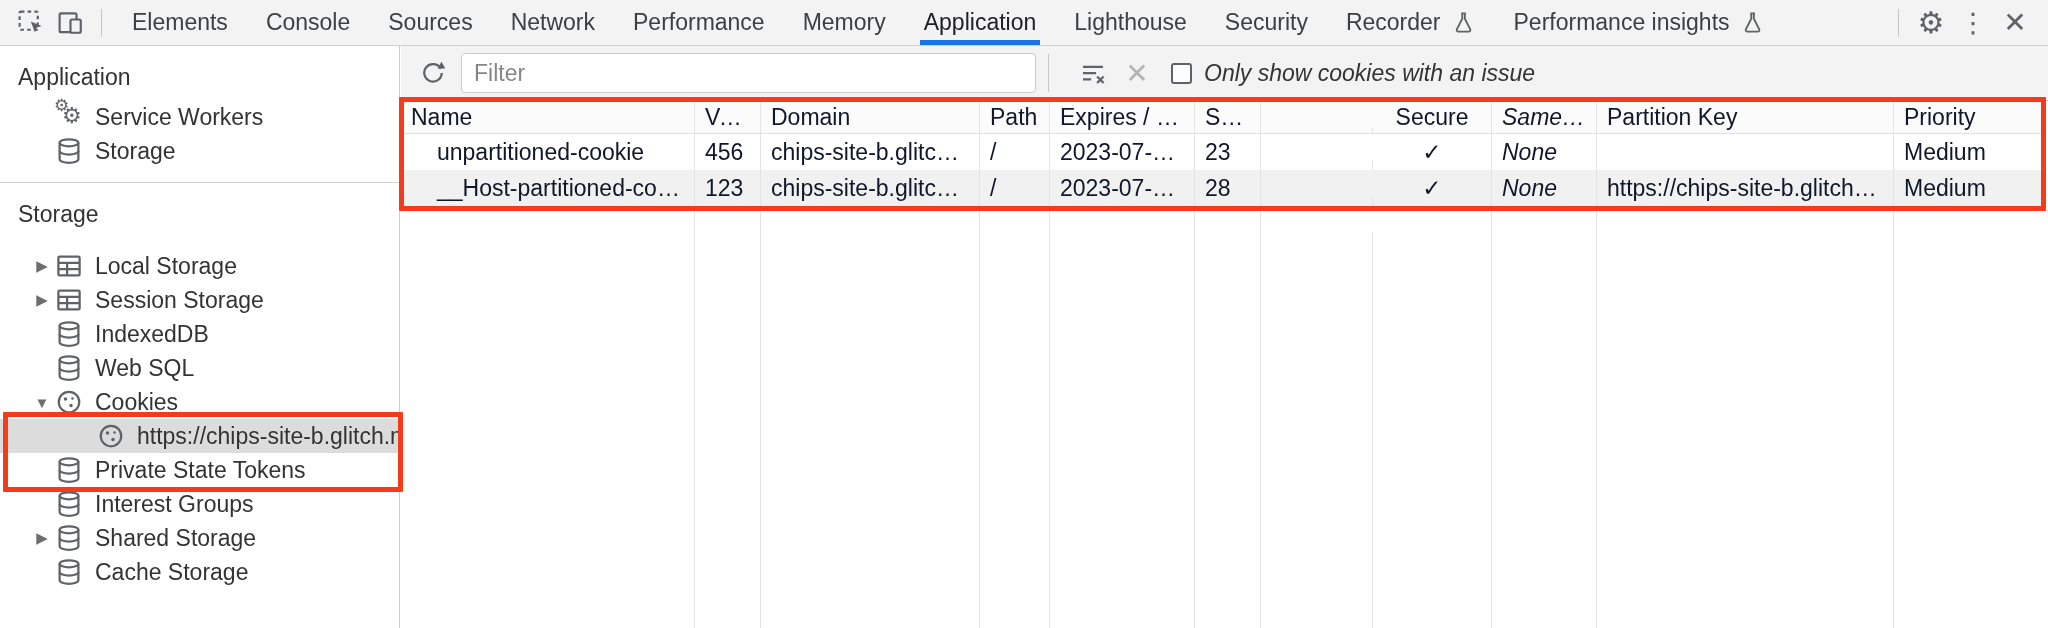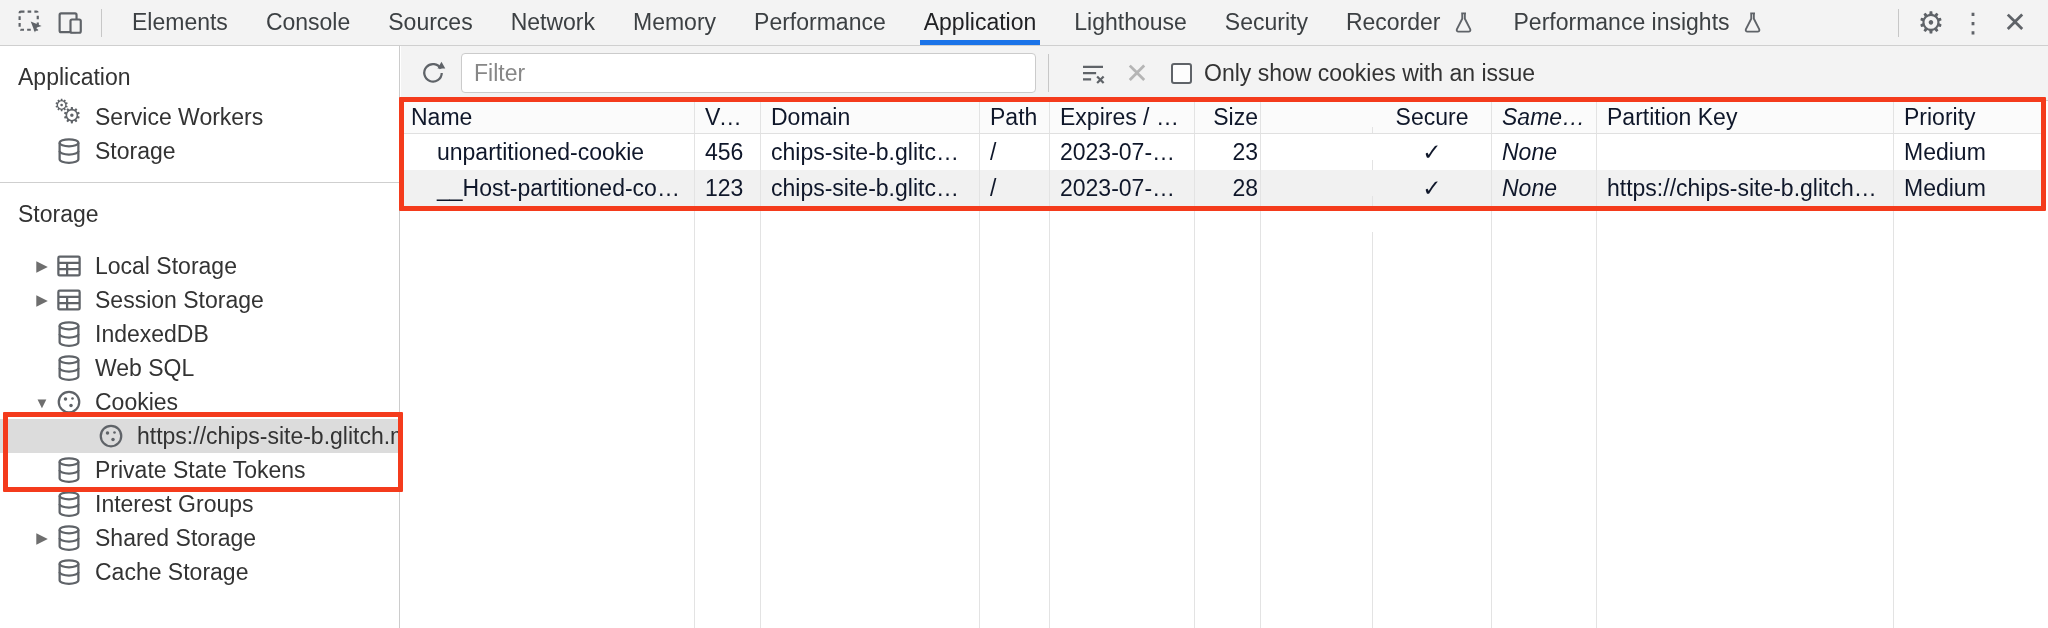--- a/index.html
+++ b/index.html
@@ -73,35 +73,35 @@
     font-family: inherit;
   }
   .filter-input::placeholder { color: #878787; }
   .main-toolbar .vsep { height: 38px; margin: 0 12px; }
   .x-disabled { color: #b5b5b5; font-size: 28px; margin-left: 6px; width: 36px; height: 36px;
     display: flex; align-items: center; justify-content: center; }
   .checkbox {
     width: 21px; height: 21px; border: 2px solid #5f6368; border-radius: 3px; background: #fdfdfd;
     margin-left: 16px; flex: none;
   }
-  .checkbox-label { margin-left: 12px; font-size: 23px; color: #333; white-space: nowrap; }
+  .checkbox-label { margin-left: 12px; font-size: 23px; color: #333; white-space: nowrap; font-style: italic; }
 
   
   .cookie-table { position: absolute; left: 401px; top: 101px; right: 0; bottom: 0; background: #fff; }
   .trow { display: flex; width: 1641px; }
   .trow.head { height: 33px; line-height: 33px; background: #fbfbfb; border-bottom: 1px solid #e0e0e0; }
   .trow.data { height: 36px; line-height: 36px; }
   .trow.alt { background: #f1f1f1; }
   .trow.filler { height: calc(100% - 105px); }
   .cell {
     padding: 0 10px; font-size: 23px; color: #0f172a; border-right: 1px solid #e3e3e3;
     white-space: nowrap; overflow: hidden; text-overflow: ellipsis; flex: none;
   }
   .c0 { width: 294px; } .c1 { width: 66px; } .c2 { width: 219px; } .c3 { width: 70px; }
-  .c4 { width: 145px; } .c5 { width: 66px; text-align: right; padding-right: 2px; }
+  .c4 { width: 145px; } .c5 { width: 66px; text-align: left; padding-right: 14px; }
   .c6 { width: 112px; margin-top: 26px; } .c7 { width: 119px; text-align: center; }
   .c8 { width: 105px; font-style: italic; } .c9 { width: 297px; } .c10 { width: 148px; border-right: none; }
   .trow.data .c0 { padding-left: 36px; }
 
   
   .annot { position: absolute; border: 5px solid #f43b1c; pointer-events: none; border-radius: 1px; }
   .annot.table-box { left: 399px; top: 97px; width: 1647px; height: 114px; }
   .annot.sidebar-box { left: 3px; top: 412px; width: 400px; height: 80px; }
 
   .hidden-defs { position: absolute; width: 0; height: 0; overflow: hidden; }
@@ -170,24 +170,24 @@
   <div class="tab">
       <span>Console</span>
     </div>
   <div class="tab">
       <span>Sources</span>
     </div>
   <div class="tab">
       <span>Network</span>
     </div>
   <div class="tab">
+      <span>Performance</span>
+    </div>
+  <div class="tab">
       <span>Memory</span>
-    </div>
-  <div class="tab">
-      <span>Performance</span>
     </div>
   <div class="tab selected" style="--accent: #1a73e8;">
       <span>Application</span>
     </div>
   <div class="tab">
       <span>Lighthouse</span>
     </div>
   <div class="tab">
       <span>Security</span>
     </div>

